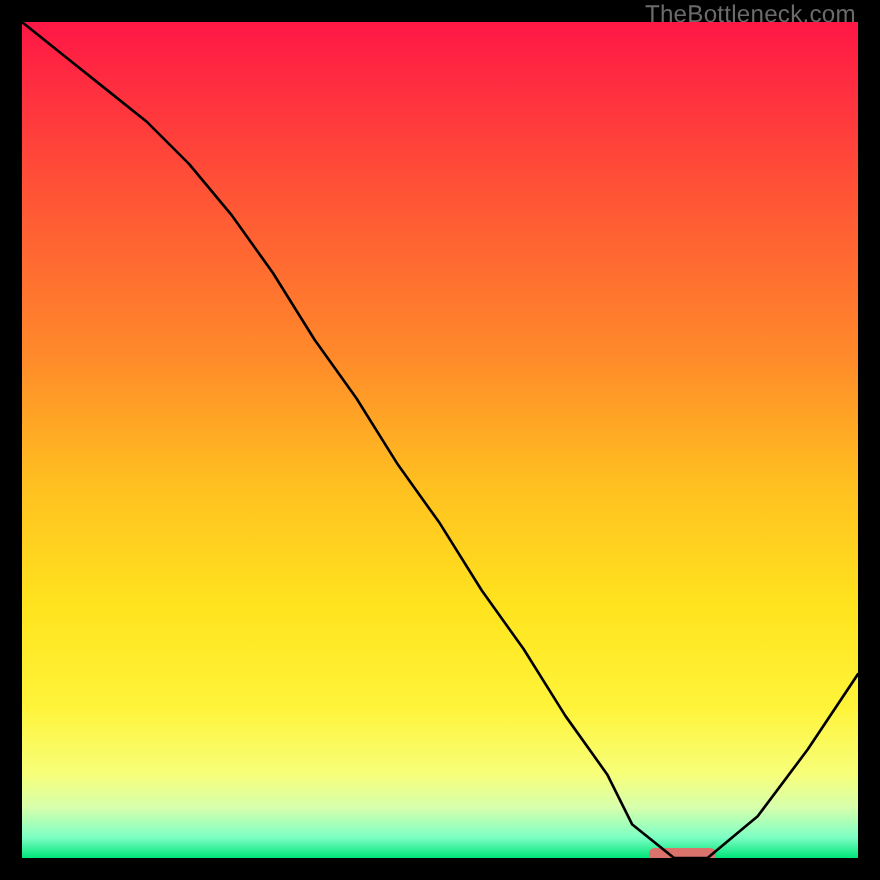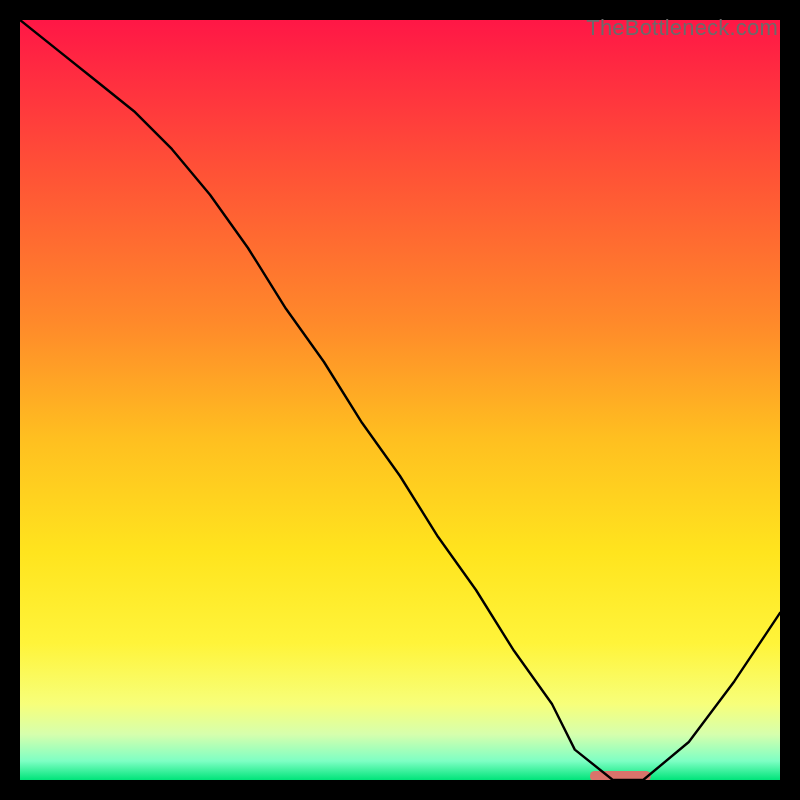--- a/index.html
+++ b/index.html
@@ -21,21 +21,21 @@
   }
   .plot {
     position: absolute;
     left: 0;
     top: 0;
     width: 760px;
     height: 760px;
   }
   .watermark {
     position: absolute;
-    top: 15px;
+    top: 0px;
     right: 22px;
     color: #6b6b6b;
     font-size: 22px;
     font-weight: 500;
     letter-spacing: 0.2px;
     user-select: none;
   }
   svg { display: block; }
 </style>
 </head>

